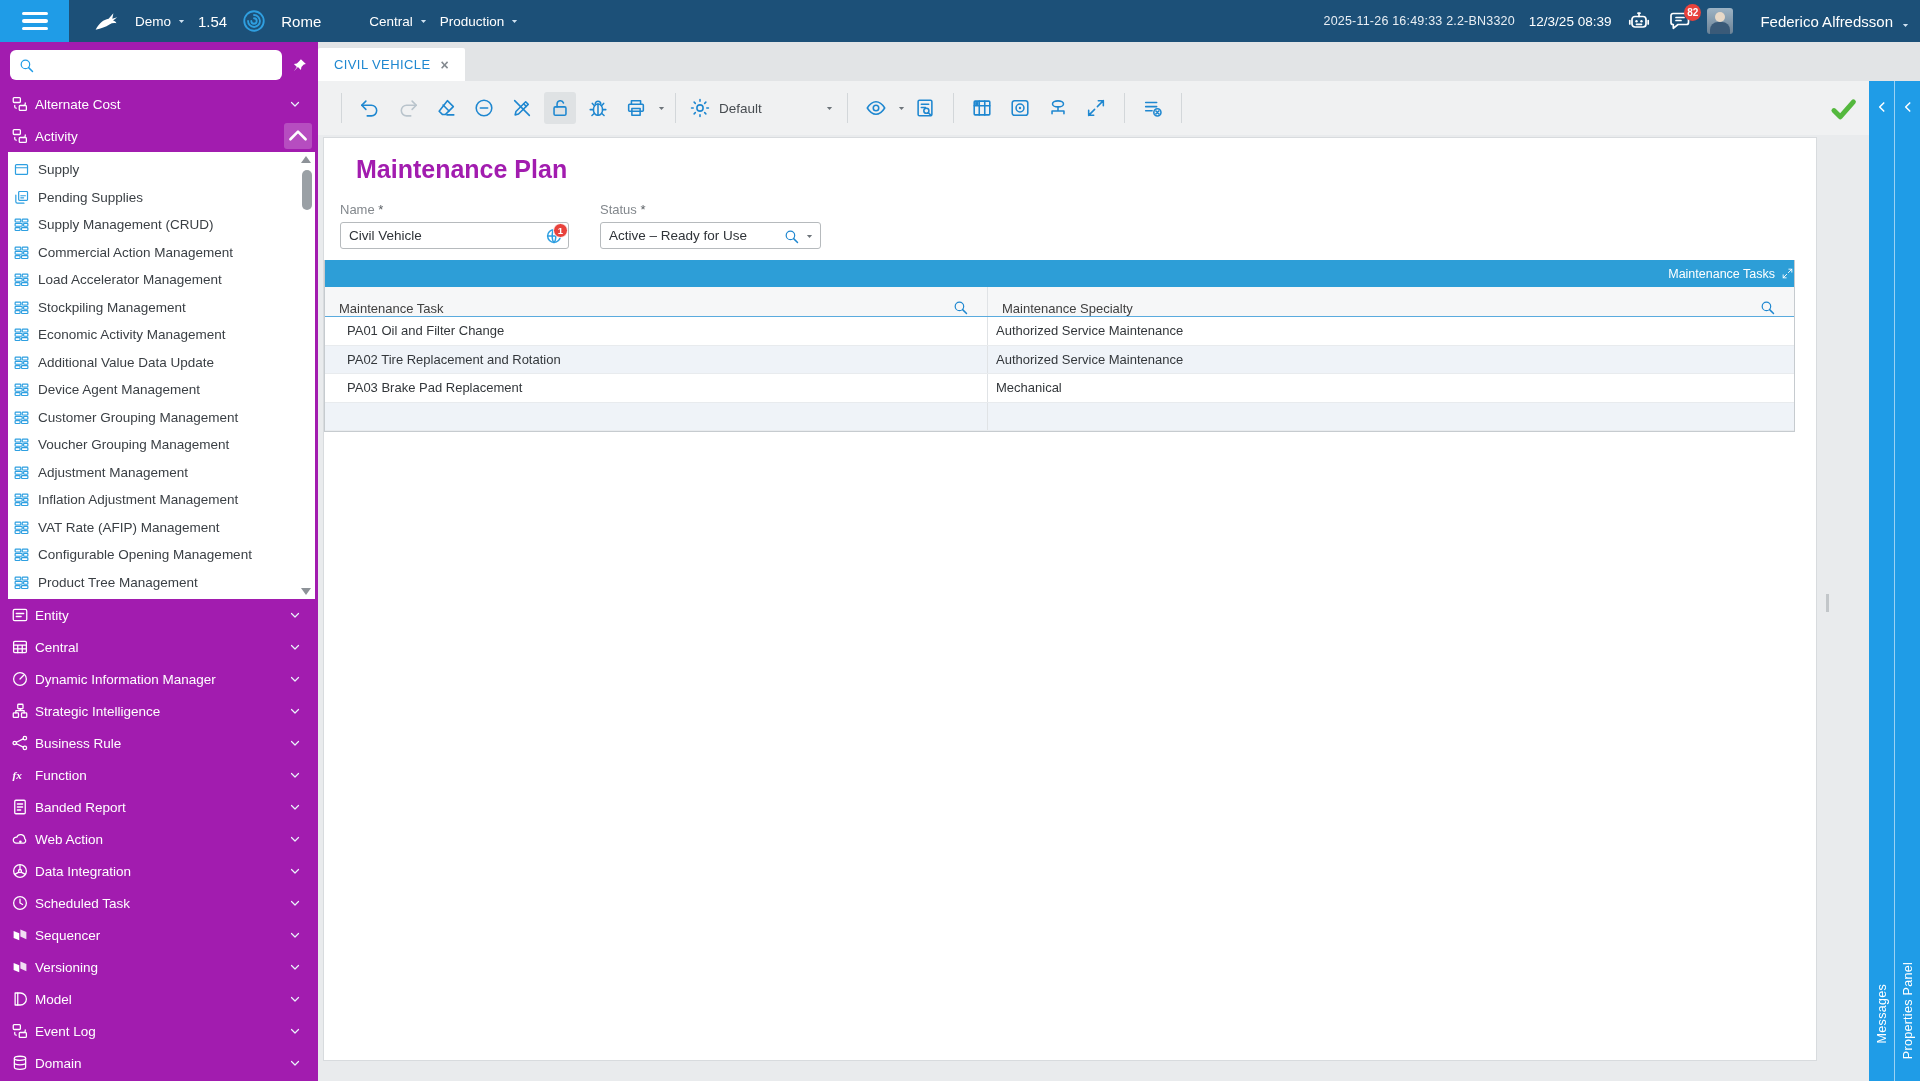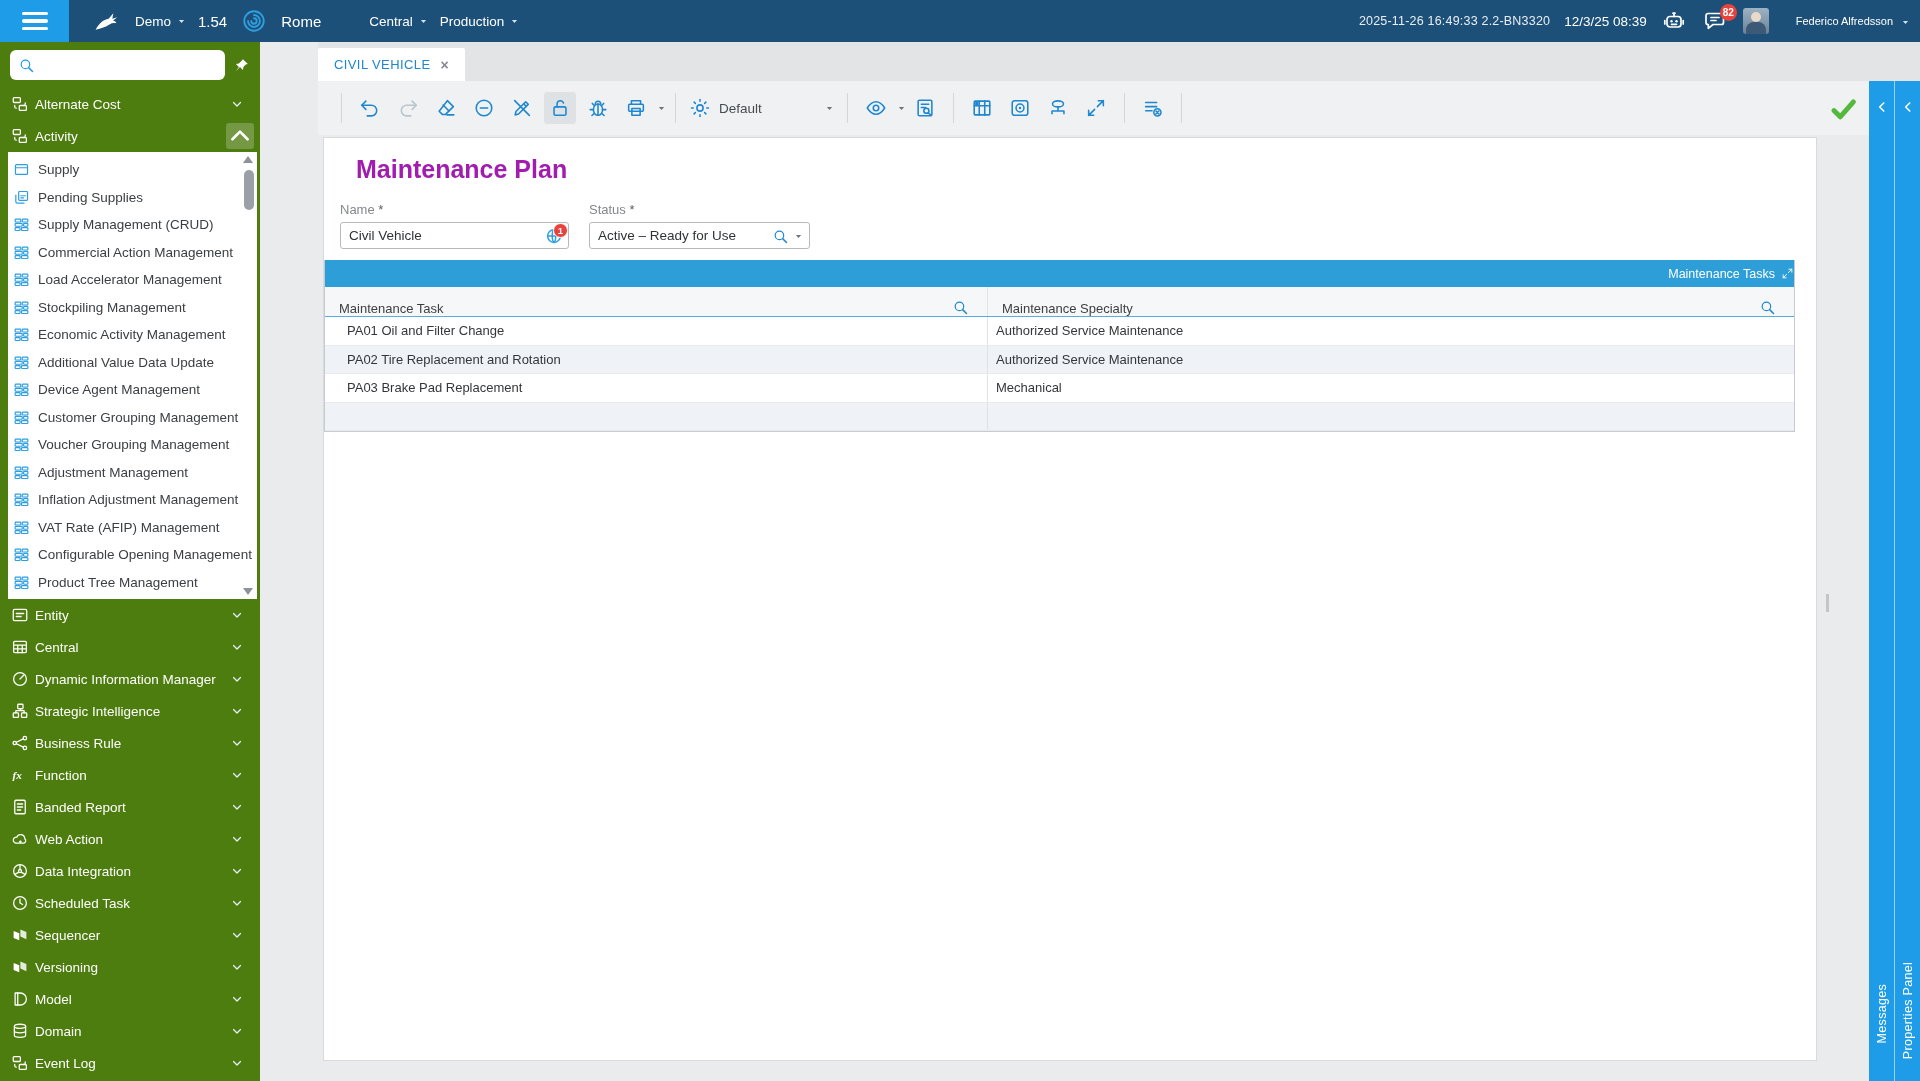--- a/index.html
+++ b/index.html
@@ -18,24 +18,24 @@
   .spiral { width:26px; height:26px; color:#2f9fe0; margin:0 8px; }
   .tb-right { margin-left:auto; display:flex; align-items:center; gap:14px; padding-right:10px; }
   .tb-build { font-size:12.5px; color:#e8eef4; letter-spacing:.2px; }
   .tb-clock { font-size:13.5px; }
   .tb-iconbtn { position:relative; width:27px; height:27px; color:#fff; cursor:pointer; display:flex; align-items:center; justify-content:center; }
   .tb-iconbtn svg { width:24px; height:24px; }
   .badge { position:absolute; top:-4px; right:-8px; min-width:17px; height:17px; border-radius:9px; background:#e8423c; color:#fff; font-size:10px; font-weight:bold; display:flex; align-items:center; justify-content:center; padding:0 3px; }
   .avatar { width:26px; height:26px; border-radius:3px; background:linear-gradient(180deg,#9db3c4,#6b8296); position:relative; overflow:hidden; cursor:pointer; }
   .avatar::before { content:""; position:absolute; top:4px; left:8px; width:10px; height:10px; border-radius:50%; background:#e8d9c8; }
   .avatar::after { content:""; position:absolute; top:14px; left:3px; width:20px; height:14px; border-radius:8px 8px 0 0; background:#3a5a78; }
-  .tb-user { display:flex; align-items:flex-end; gap:8px; font-size:11px; cursor:pointer;padding-left:13px; }
+  .tb-user { display:flex; align-items:flex-end; gap:8px; font-size:15px; cursor:pointer;padding-left:13px; }
 
   
-  .sidebar { position:absolute; top:42px; left:0; width:260px; bottom:0; background:#4d7c0f; overflow:hidden; }
+  .sidebar { position:absolute; top:42px; left:0; width:318px; bottom:0; background:#a21caf; overflow:hidden; }
   .search-row { display:flex; align-items:center; padding:8px 6px 8px 10px; }
   .search-box { flex:1; height:30px; background:#fff; border-radius:6px; display:flex; align-items:center; padding:0 8px; }
   .search-box .sicon { width:17px; height:17px; color:#1f9ce7; }
   .search-box input { border:none; outline:none; flex:1; font-size:13px; margin-left:6px; font-family:"Liberation Sans",sans-serif; }
   .pin-btn { width:26px; height:26px; color:#fff; margin-left:4px; cursor:pointer; display:flex; align-items:center; justify-content:center; }
   .pin-btn svg { width:17px; height:17px; }
   .nav { position:relative; }
   .nav-item { height:32px; display:flex; align-items:center; color:#fff; font-size:13.5px; padding:0 8px 0 11px; cursor:pointer; position:relative; }
   .nav-item .nicon { width:18px; height:18px; flex:0 0 auto; display:inline-flex; color:#fff; }
   .nav-item .nlabel { margin-left:6px; white-space:nowrap; overflow:hidden; }
@@ -78,21 +78,21 @@
   .tool-btn.active { background:#dfe2e4; }
   .tool-caret { width:9px; height:9px; color:#6d747a; display:inline-flex; margin-left:2px; }
   .tool-combo { display:flex; align-items:center; margin:0 4px; cursor:pointer; }
   .tool-combo .cicon { width:22px; height:22px; color:#1e87d0; display:inline-flex; }
   .tool-combo .clabel { font-size:13.5px; color:#474c51; margin:0 8px; width:96px; }
   .confirm-btn { margin-left:auto; margin-right:12px; width:27px; height:27px; color:#54b83e; cursor:pointer; }
   .confirm-btn svg { width:100%; height:100%; }
 
   .card { flex:1; margin:2px 52px 20px 5px; background:#fff; border:1px solid #d8dbde; padding-top:14px; overflow:hidden; }
   .card-title { color:#a21caf; font-size:25px; font-weight:bold; margin-left:32px; line-height:34px; }
-  .fields { display:flex; gap:20px; margin:16px 0 8px 16px; }
+  .fields { display:flex; gap:31px; margin:16px 0 8px 16px; }
   .field-label { font-size:13px; color:#83888d; margin-bottom:5px; }
   .field-label .req { color:#5a5f64; }
   .field-box { position:relative; }
   .field-box input { height:27px; border:1px solid #b6babd; border-radius:3px; font-size:13.5px; color:#2f3338; padding:0 8px; outline:none; font-family:"Liberation Sans",sans-serif; background:#fff; }
   .fb-name input { width:229px; padding-right:44px; }
   .fb-status input { width:221px; padding-right:52px; }
   .globe-wrap { position:absolute; right:6px; top:5px; width:18px; height:18px; color:#2d9fe1; }
   .globe-wrap svg { width:18px; height:18px; }
   .mini-badge { position:absolute; right:-1px; top:-4px; width:15px; height:15px; border-radius:50%; background:#e8423c; color:#fff; font-size:9.5px; font-weight:bold; display:flex; align-items:center; justify-content:center; border:1px solid #fff; }
   .status-icons { position:absolute; right:7px; top:6px; display:flex; align-items:center; gap:5px; }
@@ -632,42 +632,42 @@
           <span class="nlabel">Model</span>
           <span class="nchev">
             <svg viewBox="0 0 24 24" fill="none" stroke="currentColor" stroke-width="1.7" stroke-linecap="round" stroke-linejoin="round" style="width:100%;height:100%">
               <path d="M5 9l7 7 7-7" stroke-width="2.4"></path>
             </svg>
           </span>
         </div>
         <div class="nav-item">
           <span class="nicon">
             <svg viewBox="0 0 24 24" fill="none" stroke="currentColor" stroke-width="1.7" stroke-linecap="round" stroke-linejoin="round" style="width:100%;height:100%">
-              <ellipse cx="12" cy="5.8" rx="7.5" ry="2.8"></ellipse>
-              <path d="M4.5 5.8v6c0 1.6 3.4 2.8 7.5 2.8s7.5-1.2 7.5-2.8v-6"></path>
-              <path d="M4.5 11.8v6c0 1.6 3.4 2.8 7.5 2.8s7.5-1.2 7.5-2.8v-6"></path>
-            </svg>
-          </span>
-          <span class="nlabel">Domain</span>
-          <span class="nchev">
-            <svg viewBox="0 0 24 24" fill="none" stroke="currentColor" stroke-width="1.7" stroke-linecap="round" stroke-linejoin="round" style="width:100%;height:100%">
-              <path d="M5 9l7 7 7-7" stroke-width="2.4"></path>
-            </svg>
-          </span>
-        </div>
-        <div class="nav-item">
-          <span class="nicon">
-            <svg viewBox="0 0 24 24" fill="none" stroke="currentColor" stroke-width="1.7" stroke-linecap="round" stroke-linejoin="round" style="width:100%;height:100%">
               <rect x="3" y="3.5" width="9.5" height="6.5" rx="1.2"></rect>
               <rect x="11" y="14" width="9.5" height="6.5" rx="1.2"></rect>
               <path d="M19 10.5v1.5a2 2 0 0 1-2 2"></path>
               <path d="M5 14v1.5a2 2 0 0 0 2 2"></path>
             </svg>
           </span>
           <span class="nlabel">Event Log</span>
+          <span class="nchev">
+            <svg viewBox="0 0 24 24" fill="none" stroke="currentColor" stroke-width="1.7" stroke-linecap="round" stroke-linejoin="round" style="width:100%;height:100%">
+              <path d="M5 9l7 7 7-7" stroke-width="2.4"></path>
+            </svg>
+          </span>
+        </div>
+        <div class="nav-item">
+          <span class="nicon">
+            <svg viewBox="0 0 24 24" fill="none" stroke="currentColor" stroke-width="1.7" stroke-linecap="round" stroke-linejoin="round" style="width:100%;height:100%">
+              <ellipse cx="12" cy="5.8" rx="7.5" ry="2.8"></ellipse>
+              <path d="M4.5 5.8v6c0 1.6 3.4 2.8 7.5 2.8s7.5-1.2 7.5-2.8v-6"></path>
+              <path d="M4.5 11.8v6c0 1.6 3.4 2.8 7.5 2.8s7.5-1.2 7.5-2.8v-6"></path>
+            </svg>
+          </span>
+          <span class="nlabel">Domain</span>
           <span class="nchev">
             <svg viewBox="0 0 24 24" fill="none" stroke="currentColor" stroke-width="1.7" stroke-linecap="round" stroke-linejoin="round" style="width:100%;height:100%">
               <path d="M5 9l7 7 7-7" stroke-width="2.4"></path>
             </svg>
           </span>
         </div>
       </div>
   </div>
 
   <div class="main">

